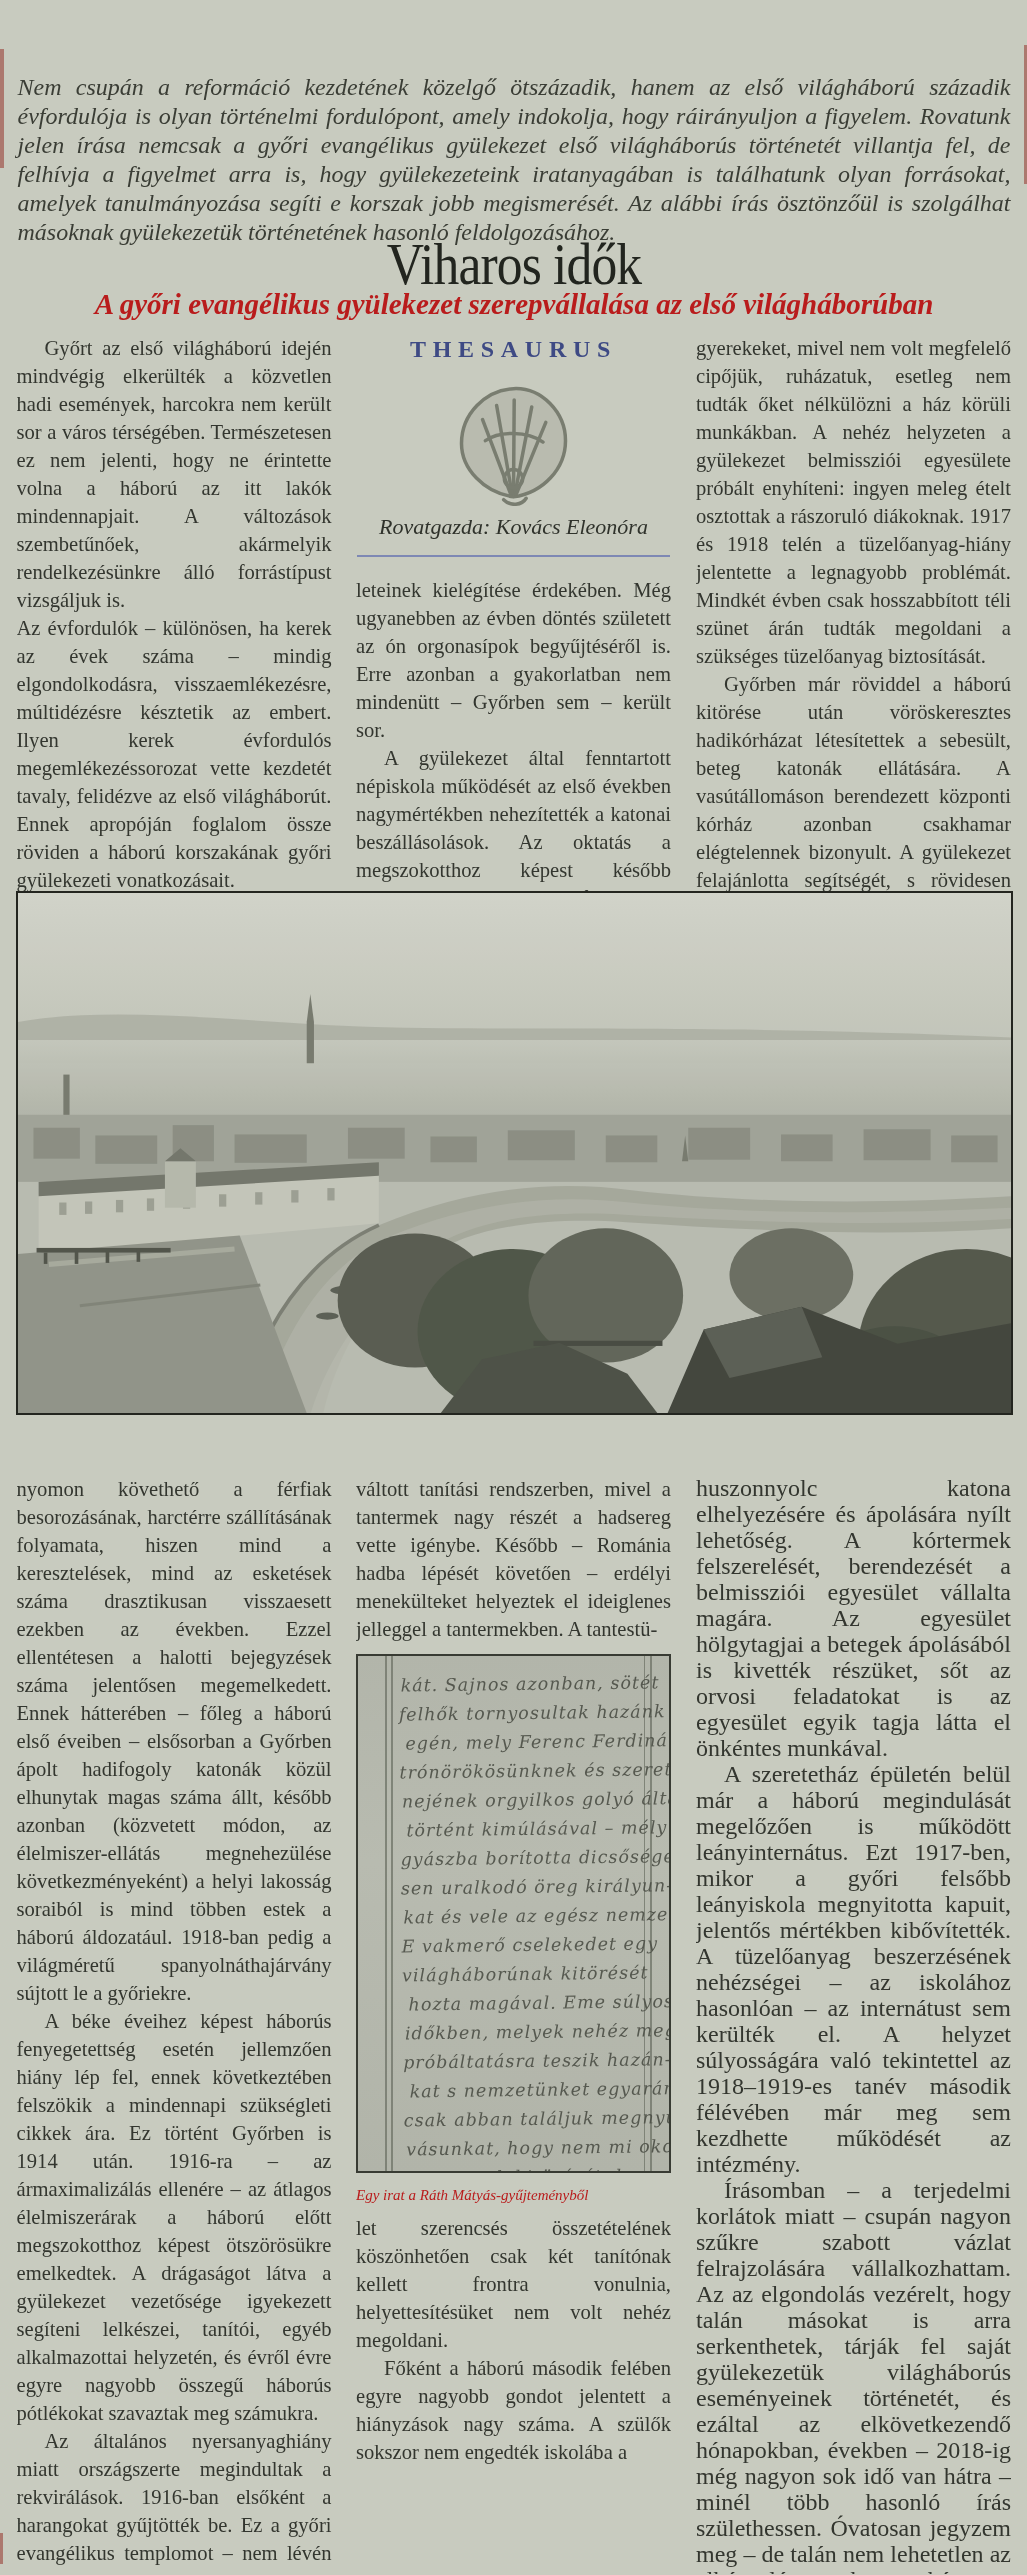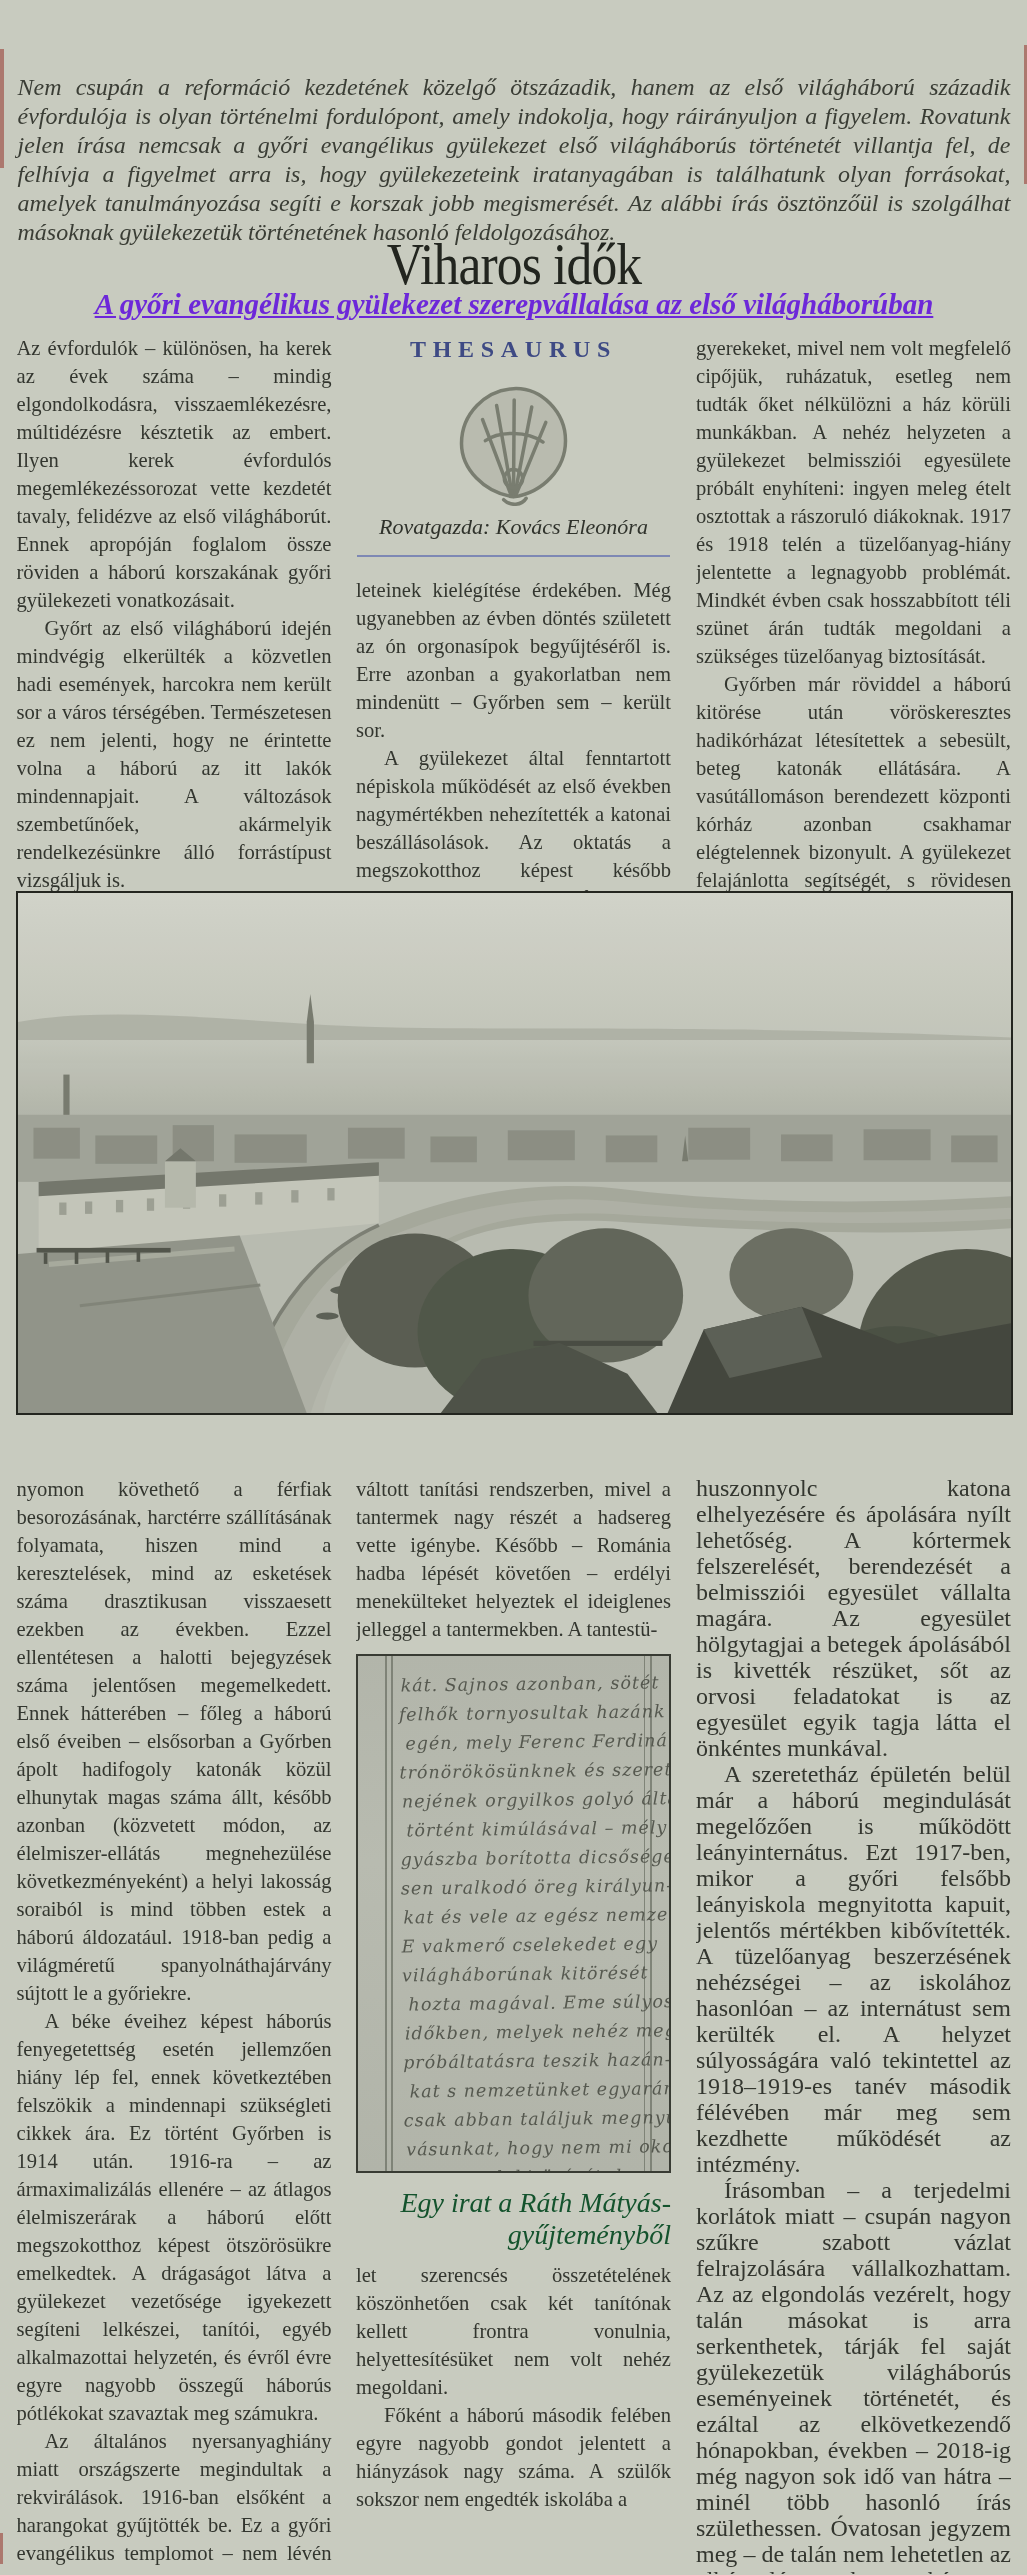--- a/index.html
+++ b/index.html
@@ -8,21 +8,21 @@
         color:#33362f;margin:0 auto;}
   
   .lede{position:absolute;left:17.5px;top:49px;width:993px;font-style:italic;
         font-size:24px;line-height:29px;text-align:justify;color:#3a3d35;
         hyphens:auto;-webkit-hyphens:auto;}
   
   .title{position:absolute;left:0;top:190px;width:100%;text-align:center;
          font-size:60px;font-weight:400;color:#22251f;letter-spacing:-1px;
          transform:scaleX(.86);transform-origin:center;}
   .subtitle{position:absolute;left:0;top:264px;width:100%;text-align:center;
-            font-style:italic;font-size:29px;color:#6d28d9;text-decoration:underline;}
+            font-style:italic;font-size:29px;color:#b91c1c;}
   
   .col{position:absolute;width:315px;overflow:hidden;}
   .col.up{top:334px;height:558px;}
   .col.low{top:1475px;height:1099px;}
   .c1{left:16.5px;} .c2{left:356px;} .c3{left:696px;}
   .body-p{margin:0;font-size:20.6px;line-height:28px;text-align:justify;
           hyphens:auto;-webkit-hyphens:auto;color:#33362f;}
   .tight .body-p{font-size:24px;line-height:26px;}
   .ind{text-indent:28px;}
   
@@ -43,21 +43,21 @@
   .ms-paper{position:relative;height:519px;border:2.6px solid #383b33;box-sizing:border-box;
             background:linear-gradient(180deg,#b2b5aa 0%,#b8bbb0 40%,#b1b4a9 100%);
             overflow:hidden;}
   .ms-rule{position:absolute;top:0;bottom:0;width:1.5px;background:#767a6e;opacity:.85;}
   .ms-rule.l1{left:27px;} .ms-rule.l2{left:33px;}
   .ms-rule.r1{right:17.5px;} .ms-rule.r2{right:24px;}
   .ms-lines{position:absolute;left:44px;top:13.4px;right:26px;transform:rotate(-.7deg);}
   .ms-line{font-family:"DejaVu Serif", serif;font-style:italic;font-size:17.5px;line-height:29px;
            color:#4e5148;letter-spacing:1px;white-space:nowrap;opacity:.92;}
   .ms-line:nth-child(3n){margin-left:6.2px;} .ms-line:nth-child(4n+1){margin-left:2.1px;}
-  .figcap{font-style:italic;font-size:28px;text-align:right;color:#14532d;margin:13.4px 0 10.3px 0;}
+  .figcap{font-style:italic;font-size:15px;text-align:left;color:#b91c1c;margin:13.4px 0 10.3px 0;}
   
   .byline{display:flex;justify-content:flex-end;align-items:center;gap:10.3px;margin-top:7.2px;}
   .byline-square{width:18.6px;height:15.5px;background:#5a61a8;}
   .byline-name{font-variant:small-caps;letter-spacing:2.1px;font-size:24px;color:#2c2f29;}
   .bio-rule{border:0;border-top:1px solid #565a50;margin:14.4px 0 0 0;}
   .bio{font-style:italic;font-size:22px;line-height:27px;text-align:justify;margin-top:22px;color:#2f322b;}
   
   .artifact{position:absolute;background:#96352c;opacity:.55;}
   .a1{left:0;top:49px;width:3.6px;height:119px;}
   .a2{right:0;top:45px;width:3.6px;height:139px;}
@@ -67,22 +67,22 @@
 <body>
 
 <div class="page">
 
   <p class="lede">Nem csupán a reformáció kezdetének közelgő ötszázadik, hanem az első világháború századik évfordulója is olyan történelmi fordulópont, amely indokolja, hogy ráirányuljon a figyelem. Rovatunk jelen írása nemcsak a győri evangélikus gyülekezet első világháborús történetét villantja fel, de felhívja a figyelmet arra is, hogy gyülekezeteink iratanyagában is találhatunk olyan forrásokat, amelyek tanulmányozása segíti e korszak jobb megismerését. Az alábbi írás ösztönzőül is szolgálhat másoknak gyülekezetük történetének hasonló feldolgozásához.</p>
 
   <h1 class="title">Viharos idők</h1>
   <h2 class="subtitle">A győri evangélikus gyülekezet szerepvállalása az első világháborúban</h2>
 
   <div class="col up c1">
+    <p class="body-p ind">Győrt az első világháború idején mindvégig elkerülték a közvetlen hadi események, harcokra nem került sor a város térségében. Természetesen ez nem jelenti, hogy ne érintette volna a háború az itt lakók mindennapjait. A változások szembetűnőek, akármelyik rendelkezésünkre álló forrástípust vizsgáljuk is.</p>
     <p class="body-p">Az évfordulók – különösen, ha kerek az évek száma – mindig elgondolkodásra, visszaemlékezésre, múltidézésre késztetik az embert. Ilyen kerek évfordulós megemlékezéssorozat vette kezdetét tavaly, felidézve az első világháborút. Ennek apropóján foglalom össze röviden a háború korszakának győri gyülekezeti vonatkozásait.</p>
-    <p class="body-p ind">Győrt az első világháború idején mindvégig elkerülték a közvetlen hadi események, harcokra nem került sor a város térségében. Természetesen ez nem jelenti, hogy ne érintette volna a háború az itt lakók mindennapjait. A változások szembetűnőek, akármelyik rendelkezésünkre álló forrástípust vizsgáljuk is.</p>
     <p class="body-p ind">Az anyakönyvi adatokat összegezve, indirekt módon, világosan</p>
   </div>
 
   <div class="col up c2">
     <div class="rubric-head">
       <div class="rubric-title">THESAURUS</div>
       <div class="shell-wrap">
         <svg viewBox="0 0 200 185" width="155" height="130">
           <g stroke="#6c7063" fill="none" stroke-width="5" stroke-linecap="round" opacity="0.85">
             <path d="M100,172 C58,166 26,132 26,96 C26,54 60,20 100,18 C140,16 174,52 174,92 C174,132 142,166 100,172 Z" fill="rgba(108,112,99,0.20)"></path>

